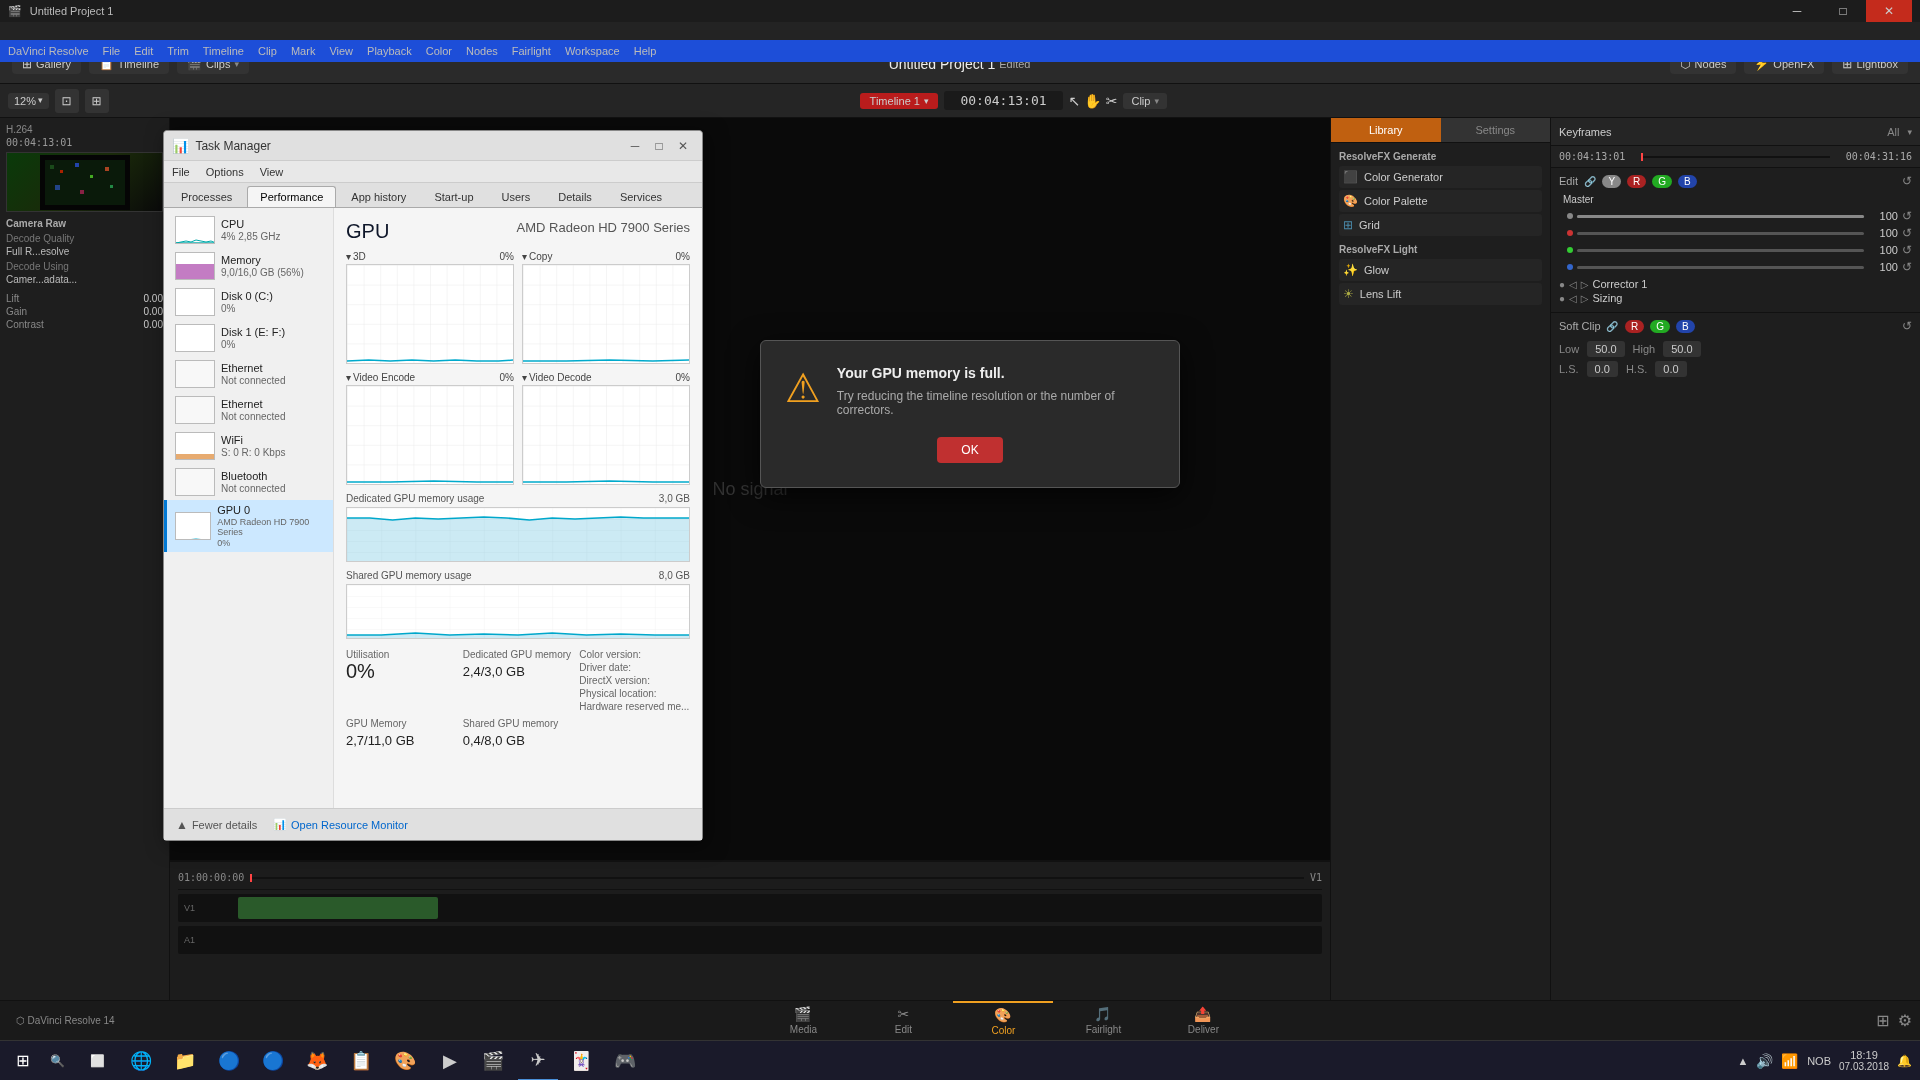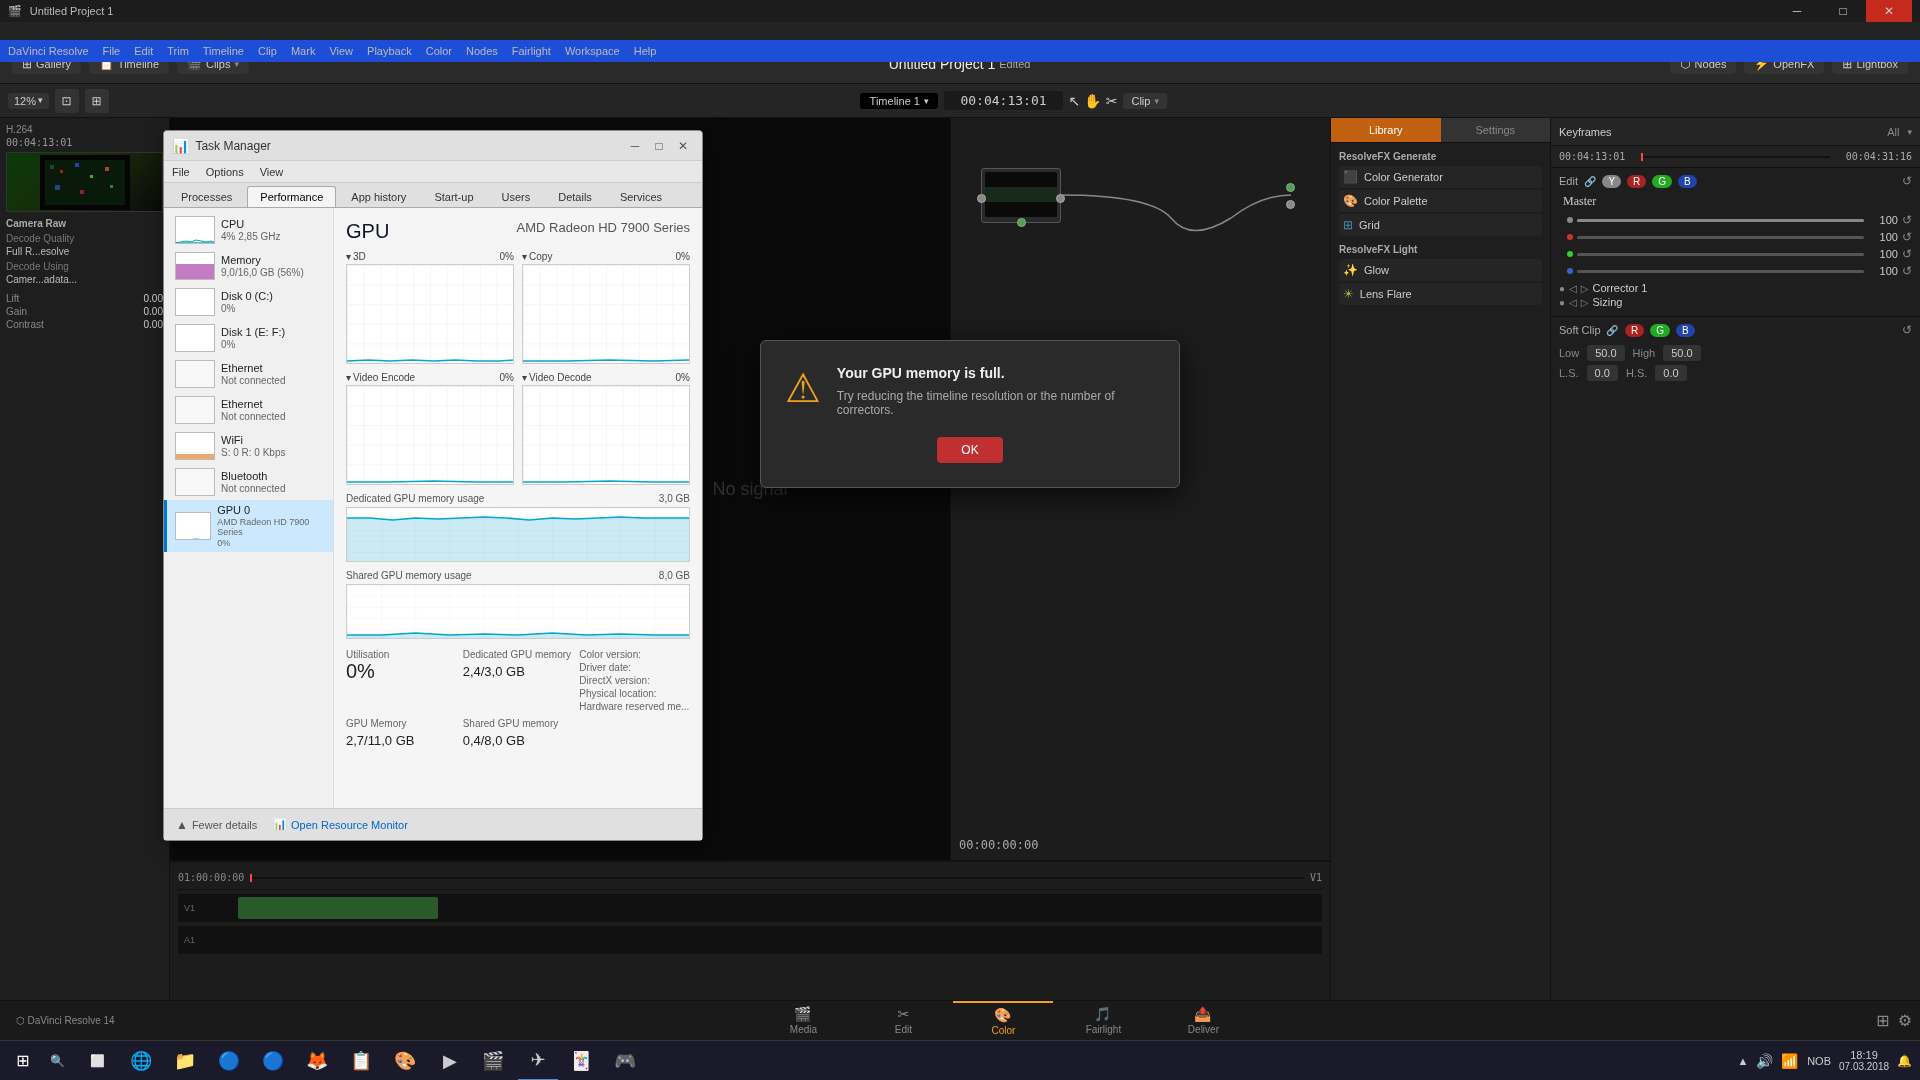--- a/index.html
+++ b/index.html
@@ -137,21 +137,21 @@
 </div>
 
 <div style="position:absolute;top:84px;left:0;right:0;height:34px;background:#252525;display:flex;align-items:center;padding:0 8px;gap:6px;z-index:9;border-bottom:1px solid #111;">
   <div style="background:#333;border-radius:3px;padding:2px 6px;font-size:11px;color:#ccc;display:flex;align-items:flex-start;gap:2px;">
     <span>12%</span>
     <span style="font-size:9px;">▾</span>
   </div>
   <div style="width:24px;height:24px;background:#333;border-radius:3px;display:flex;align-items:center;justify-content:center;cursor:pointer;">⊡</div>
   <div style="width:24px;height:24px;background:#333;border-radius:3px;display:flex;align-items:center;justify-content:center;cursor:pointer;">⊞</div>
   <div style="margin:0 auto;display:flex;align-items:center;gap:6px;">
-    <div style="background:#000000;border-radius:3px;padding:2px 10px;font-size:11px;color:#ccc;display:flex;align-items:center;gap:4px;">
+    <div style="background:#b91c1c;border-radius:3px;padding:2px 10px;font-size:11px;color:#ccc;display:flex;align-items:center;gap:4px;">
       <span>Timeline 1</span>
       <span style="font-size:9px;">▾</span>
     </div>
     <div style="background:#1a1a1a;border-radius:3px;padding:2px 16px;font-size:13px;color:#ccc;font-family:monospace;">00:04:13:01</div>
     <div style="display:flex;gap:4px;">
       <span style="color:#ccc;cursor:pointer;font-size:14px;">↖</span>
       <span style="color:#ccc;cursor:pointer;font-size:14px;">✋</span>
       <span style="color:#ccc;cursor:pointer;font-size:14px;">✂</span>
     </div>
     <div style="display:flex;align-items:center;gap:4px;background:#333;border-radius:3px;padding:2px 8px;">
@@ -200,46 +200,20 @@
       <span style="font-size:10px;color:#888;">Contrast</span>
       <span style="font-size:10px;color:#ccc;">0.00</span>
     </div>
   </div>
 
   <div style="flex:1;background:#1a1a1a;display:flex;flex-direction:column;position:relative;">
 
     <div style="flex:1;background:#0a0a0a;display:flex;align-items:center;justify-content:center;position:relative;">
       <span style="font-size:18px;color:#333;">No signal</span>
 
-      <div style="position:absolute;right:0;top:0;bottom:0;width:380px;background:#1c1c1c;border-left:1px solid #111;">
-
-        <div style="position:absolute;bottom:8px;left:8px;font-size:12px;color:#aaa;font-family:monospace;">00:00:00:00</div>
-
-        <div style="position:absolute;top:50px;left:30px;width:80px;height:55px;background:#2a2a2a;border:1px solid #555;border-radius:3px;">
-          <div style="width:72px;height:45px;background:#1a1a1a;margin:3px auto;border-radius:2px;overflow:hidden;">
-            <svg width="72" height="45" viewBox="0 0 72 45">
-              <rect width="72" height="45" fill="#0a0a0a"></rect>
-              <rect x="0" y="15" width="72" height="15" fill="#1a2a1a"></rect>
-            </svg>
-          </div>
-
-          <div style="position:absolute;left:-5px;top:25px;width:9px;height:9px;border-radius:50%;background:#888;border:1px solid #aaa;"></div>
-          <div style="position:absolute;right:-5px;top:25px;width:9px;height:9px;border-radius:50%;background:#888;border:1px solid #aaa;"></div>
-          <div style="position:absolute;bottom:-5px;left:35px;width:9px;height:9px;border-radius:50%;background:#5a9a5a;border:1px solid #7aba7a;"></div>
-        </div>
-
-        <div style="position:absolute;top:50px;right:30px;width:20px;height:55px;display:flex;flex-direction:column;align-items:center;justify-content:center;">
-          <div style="width:9px;height:9px;border-radius:50%;background:#5a9a5a;border:1px solid #7aba7a;"></div>
-          <div style="width:9px;height:9px;border-radius:50%;background:#888;border:1px solid #aaa;margin-top:8px;"></div>
-        </div>
-
-        <svg style="position:absolute;top:0;left:0;width:100%;height:100%;pointer-events:none;">
-          <path d="M 110 77 Q 200 77 220 100 Q 240 125 280 100 Q 310 77 340 77" stroke="#888" stroke-width="1.5" fill="none"></path>
-        </svg>
-      </div>
     </div>
 
     <div style="height:180px;background:#1c1c1c;border-top:2px solid #111;padding:4px 8px;">
       <div style="display:flex;align-items:center;gap:6px;height:24px;border-bottom:1px solid #111;margin-bottom:4px;">
         <span style="font-size:10px;color:#888;font-family:monospace;">01:00:00:00</span>
         <div style="flex:1;background:#111;height:2px;position:relative;">
           <div style="position:absolute;left:0;width:2px;height:8px;background:#ff4444;bottom:-3px;"></div>
         </div>
         <span style="font-size:10px;color:#888;font-family:monospace;">V1</span>
       </div>
@@ -274,21 +248,21 @@
         <span style="color:#4a8aaa;font-size:12px;">⊞</span>
         <span>Grid</span>
       </div>
       <div style="font-size:10px;color:#aaa;font-weight:600;margin:8px 0 4px;">ResolveFX Light</div>
       <div style="display:flex;align-items:center;gap:6px;padding:4px;background:#252525;border-radius:3px;margin-bottom:2px;color:#ccc;font-size:11px;cursor:pointer;">
         <span style="color:#aaaa44;font-size:12px;">✨</span>
         <span>Glow</span>
       </div>
       <div style="display:flex;align-items:center;gap:6px;padding:4px;background:#252525;border-radius:3px;margin-bottom:2px;color:#ccc;font-size:11px;cursor:pointer;">
         <span style="color:#aaaa44;font-size:12px;">☀</span>
-        <span>Lens Flare</span>
+        <span>Lens Lift</span>
       </div>
     </div>
   </div>
 
   <div style="width:370px;background:#1e1e1e;border-left:1px solid #111;display:flex;flex-direction:column;">
     <div style="height:28px;background:#252525;display:flex;align-items:center;padding:0 8px;gap:8px;border-bottom:1px solid #111;">
       <span style="font-size:11px;color:#ccc;">Keyframes</span>
       <span style="font-size:11px;color:#888;margin-left:auto;">All</span>
       <span style="font-size:9px;color:#888;">▾</span>
     </div>
@@ -305,21 +279,21 @@
       <div style="display:flex;align-items:center;gap:6px;margin-bottom:6px;">
         <span style="font-size:11px;color:#aaa;">Edit</span>
         <span style="font-size:10px;cursor:pointer;">🔗</span>
         <div style="background:#888;border-radius:10px;padding:1px 6px;font-size:10px;color:#fff;cursor:pointer;">Y</div>
         <div style="background:#aa2222;border-radius:10px;padding:1px 6px;font-size:10px;color:#fff;cursor:pointer;">R</div>
         <div style="background:#22aa22;border-radius:10px;padding:1px 6px;font-size:10px;color:#fff;cursor:pointer;">G</div>
         <div style="background:#2244aa;border-radius:10px;padding:1px 6px;font-size:10px;color:#fff;cursor:pointer;">B</div>
         <span style="color:#888;font-size:12px;margin-left:auto;cursor:pointer;">↺</span>
       </div>
 
-      <div style="font-size:12px;color:#ccc;margin-bottom:4px;padding-left:4px;font-family:Liberation Serif, serif;">Master</div>
+      <div style="font-size:10px;color:#ccc;margin-bottom:4px;padding-left:4px;">Master</div>
 
       <div style="margin-left:8px;">
         <div style="display:flex;align-items:center;gap:4px;margin-bottom:3px;">
           <div style="width:6px;height:6px;border-radius:50%;background:#888;"></div>
           <div style="flex:1;height:3px;background:#555;border-radius:2px;position:relative;">
             <div style="position:absolute;left:0;right:0;height:3px;background:#888;border-radius:2px;"></div>
           </div>
           <span style="font-size:11px;color:#ccc;width:30px;text-align:right;">100</span>
           <span style="color:#888;font-size:12px;cursor:pointer;">↺</span>
         </div>

